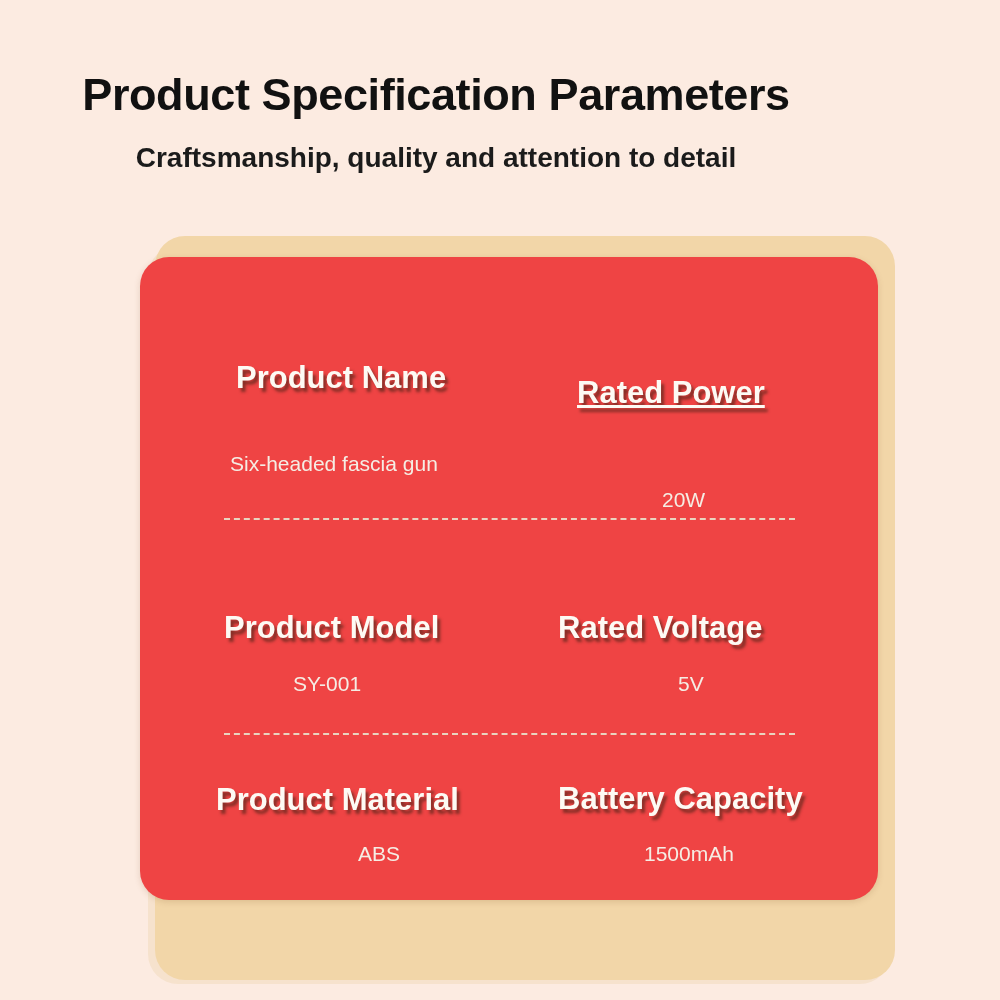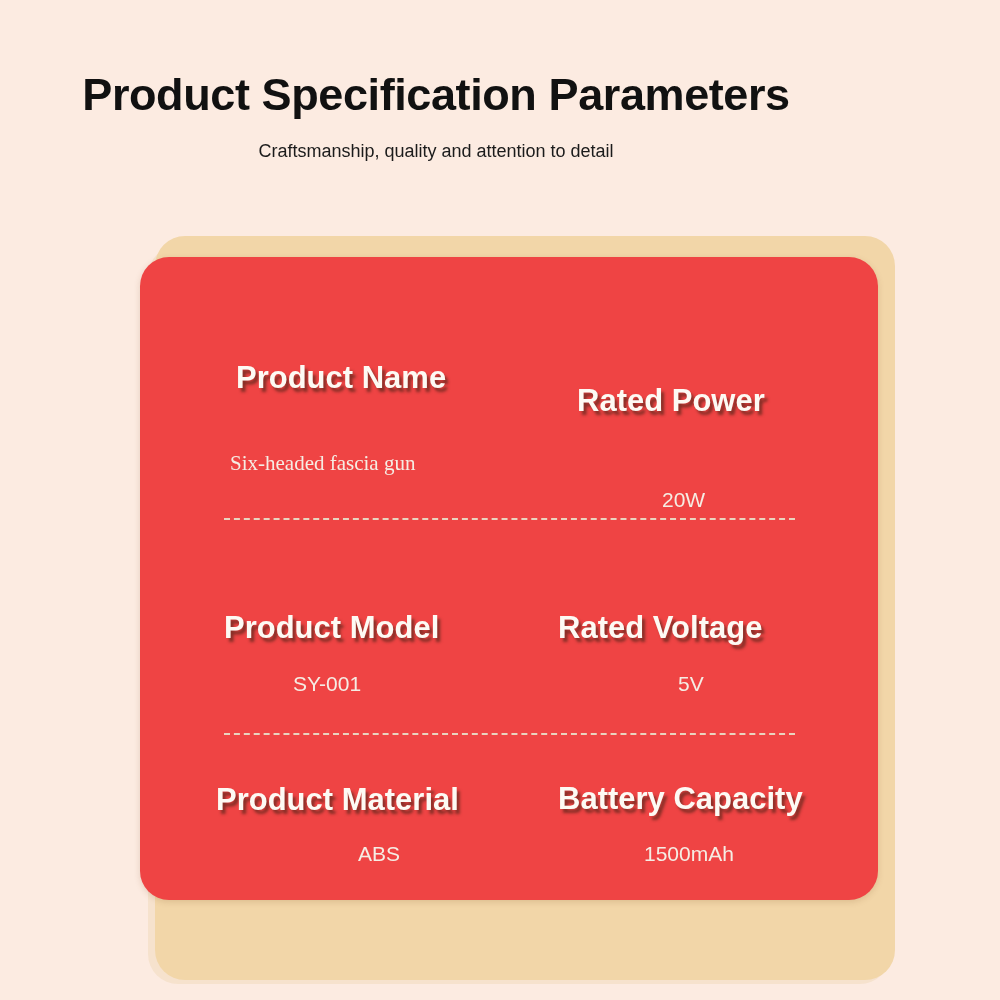--- a/index.html
+++ b/index.html
@@ -30,22 +30,22 @@
     font-size: 45px;
     font-weight: bold;
     letter-spacing: -0.4px;
     color: #111111;
     line-height: 1.18;
     font-family: "Liberation Sans", sans-serif;
   }
   .page-subtitle {
     margin: 0;
     padding-top: 20px;
-    font-size: 18px;
-    font-weight: normal;
+    font-size: 28px;
+    font-weight: bold;
     color: #1b1b1b;
     line-height: 1.2;
     font-family: "Liberation Sans", sans-serif;
   }
 
   
   .card-stack {
     position: absolute;
     left: 0;
     top: 0;
@@ -96,22 +96,22 @@
     position: absolute;
     font-size: 21px;
     font-weight: normal;
     color: #f5ede4;
     white-space: nowrap;
     line-height: 1;
   }
 
   
   .lbl-name      { left: 96px;  top: 105px; }
-  .val-name      { left: 90px;  top: 196px; font-family: Liberation Serif, serif; }
-  .lbl-power     { left: 437px; top: 128px; }
+  .val-name      { left: 90px;  top: 196px; }
+  .lbl-power     { left: 437px; top: 120px; text-decoration: underline; }
   .val-power     { left: 522px; top: 196px; margin-top: 36px; }
 
   
   .lbl-model     { left: 84px;  top: 355px; }
   .val-model     { left: 153px; top: 416px; }
   .lbl-voltage   { left: 418px; top: 355px; }
   .val-voltage   { left: 508px; top: 416px; margin-left: 30px; }
 
   
   .lbl-material  { left: 76px;  top: 527px; text-align: center; }

